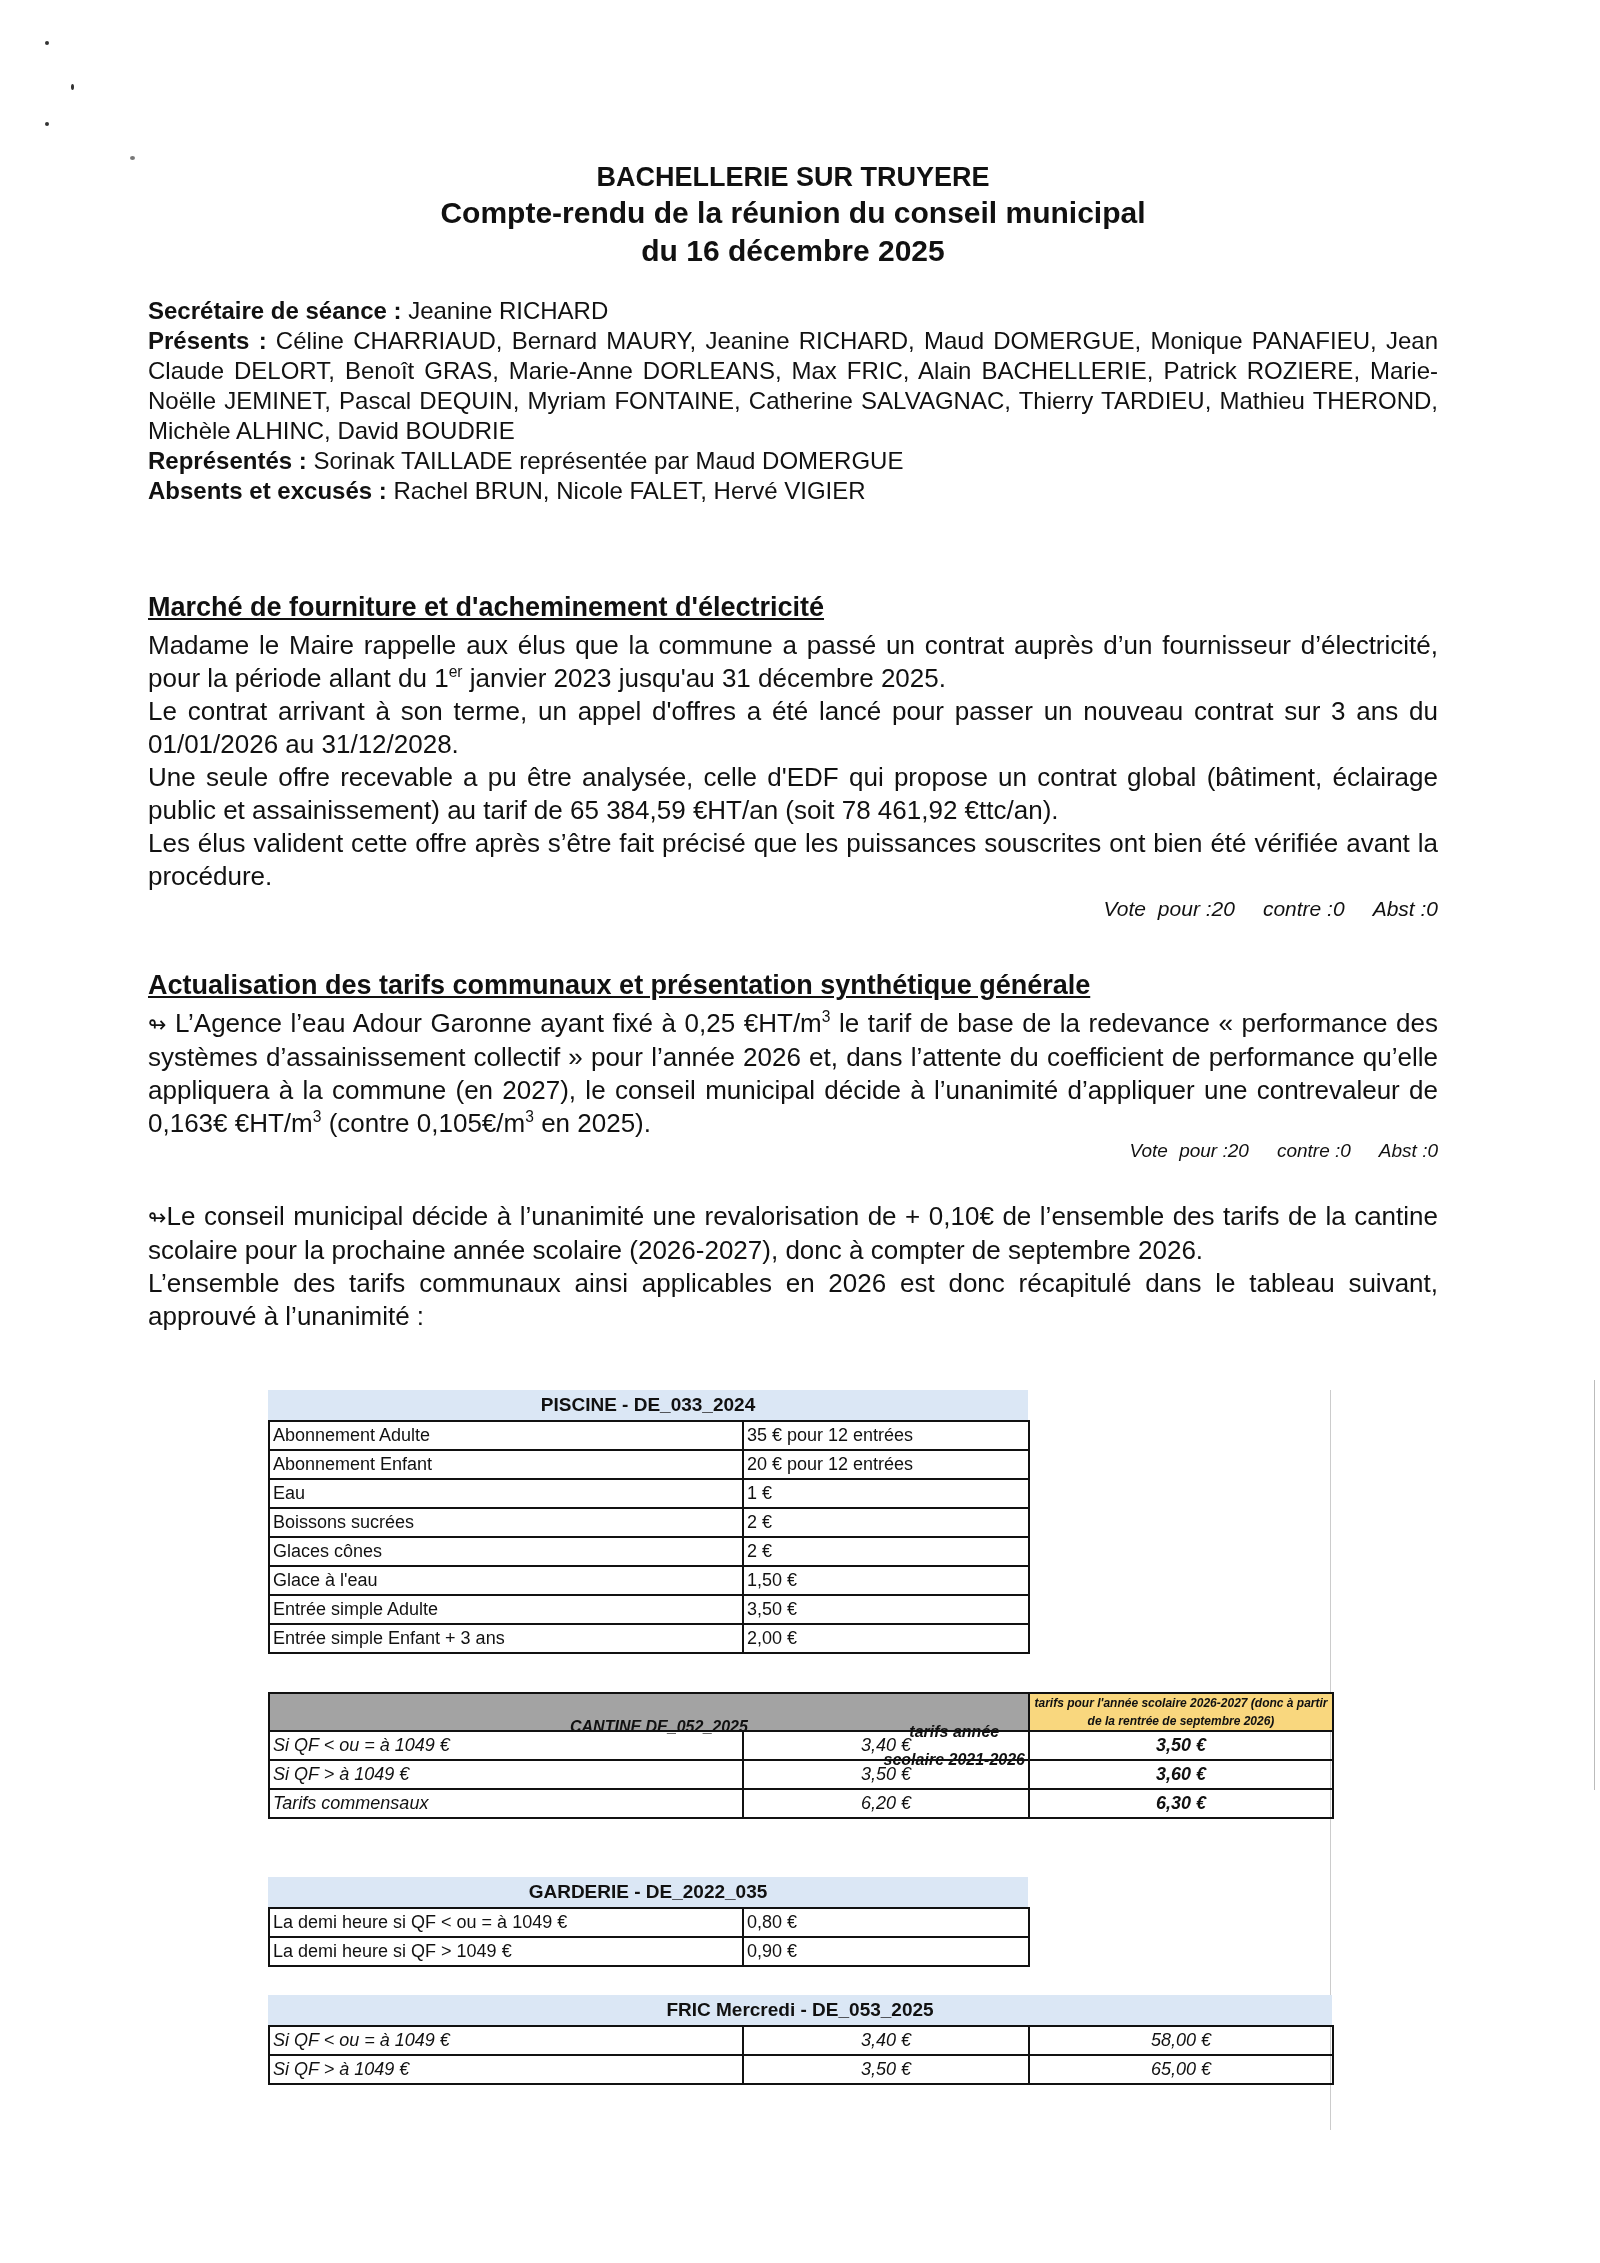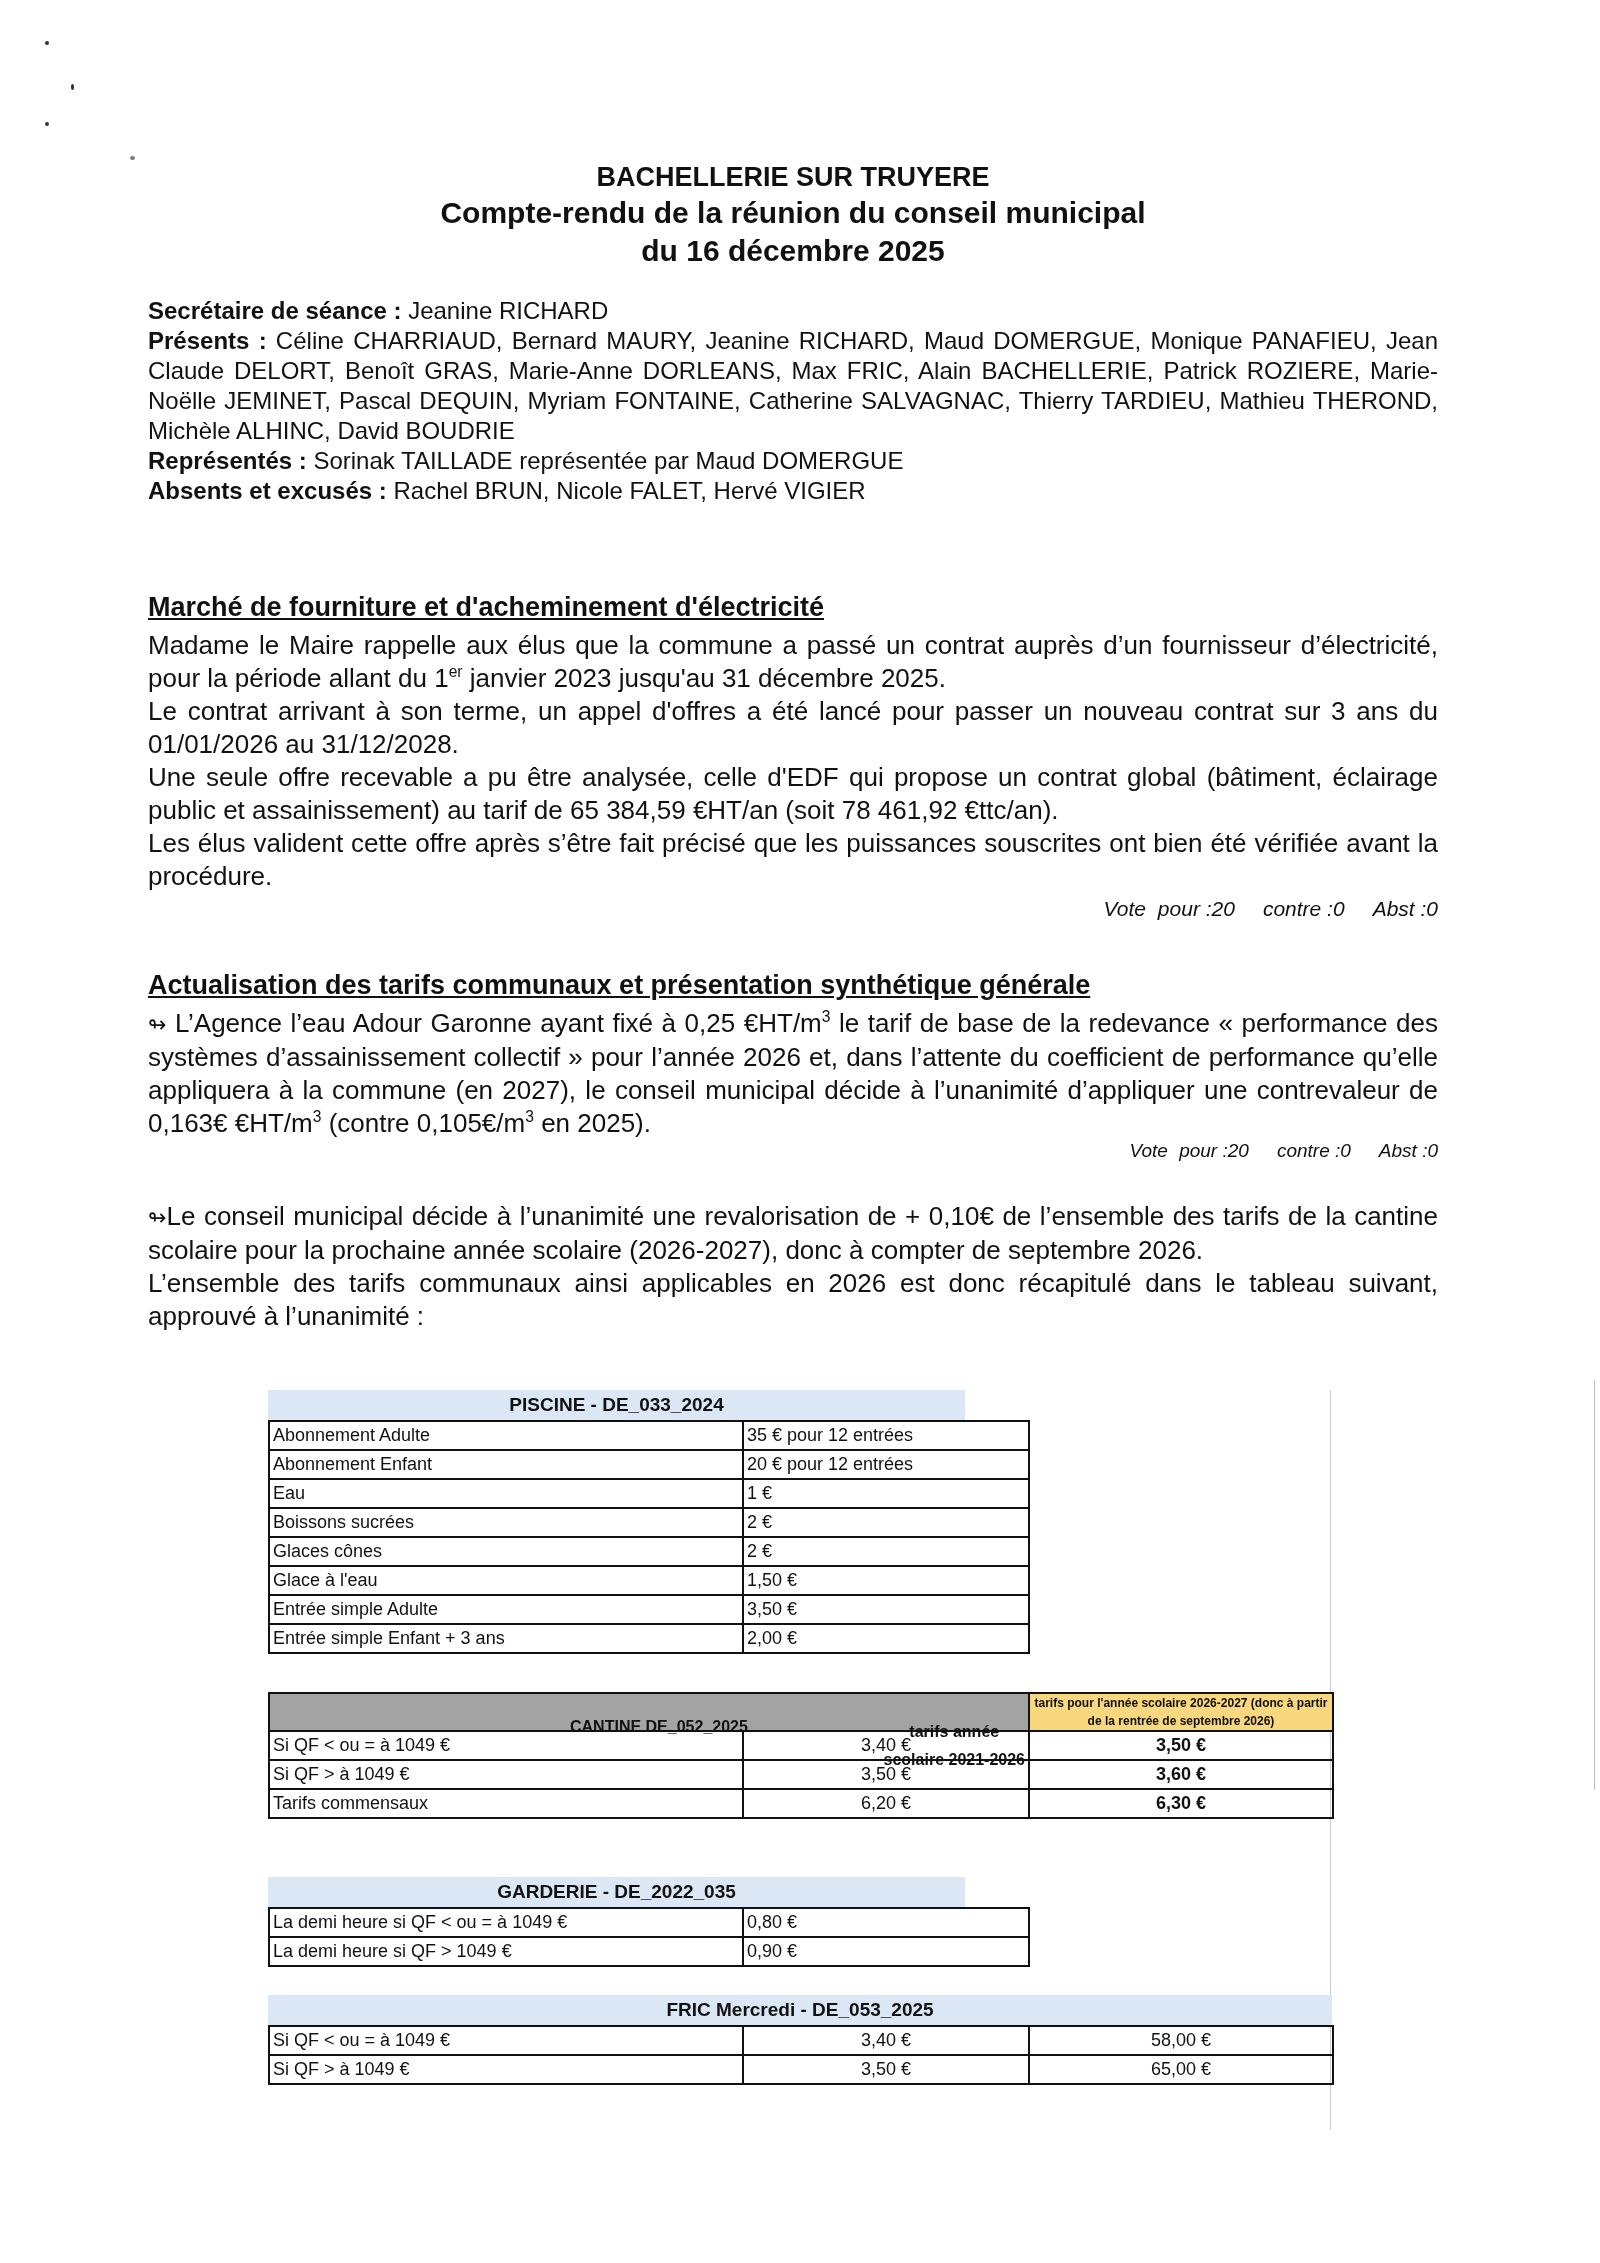--- a/index.html
+++ b/index.html
@@ -28,27 +28,27 @@
   
   .tables { position: absolute; left: 268px; top: 1390px; width: 1060px; font-size: 18px; }
   .grid-bg { position: absolute; left: 268px; top: 1390px; width: 1062px; height: 740px;
              border-right: 1px solid #ccc; }
   .outer-line { position: absolute; left: 1594px; top: 1380px; width: 1px; height: 410px; background: #bbb; }
   .tbl { border-collapse: collapse; width: 760px; table-layout: fixed; }
   .tbl td { border: 2px solid #111; height: 27px; padding: 0 3px; }
   .tbl td.v { text-align: left; }
   .tbl col.c1 { width: 474px; }
   .tbl col.c2 { width: 286px; }
-  .band { background: #dbe7f5; text-align: center; font-weight: bold; font-size: 19px; height: 30px; line-height: 30px; width: 697px; }
+  .band { background: #dbe7f5; text-align: center; font-weight: bold; font-size: 19px; height: 30px; line-height: 30px; width: 760px; }
   .spacer { height: 28px; }
   .tbl3 { border-collapse: collapse; width: 1064px; table-layout: fixed; }
   .tbl3 col.c1 { width: 474px; }
   .tbl3 col.c2 { width: 286px; }
   .tbl3 col.c3 { width: 304px; }
-  .tbl3 td { border: 2px solid #111; height: 27px; padding: 0 3px; }
+  .tbl3 td { border: 2px solid #111; height: 27px; padding: 0 3px; font-style: italic; }
   .tbl3 td.v { text-align: center; }
   .tbl3 td.b { font-weight: bold; }
   .hdr-blue { background: #a3a3a3; height: 104px; font-weight: bold; font-size: 16px; position: relative; }
   .hdr-yellow { background: #f9d77e; font-size: 12px; text-align: center; line-height: 18px; font-weight: bold; }
   .cantine-title { position: absolute; left: 300px; top: 24px; }
   .cantine-sub { position: absolute; right: 3px; top: 24px; text-align: center; line-height: 28px; }
 </style>
 </head>
 <body>
 

